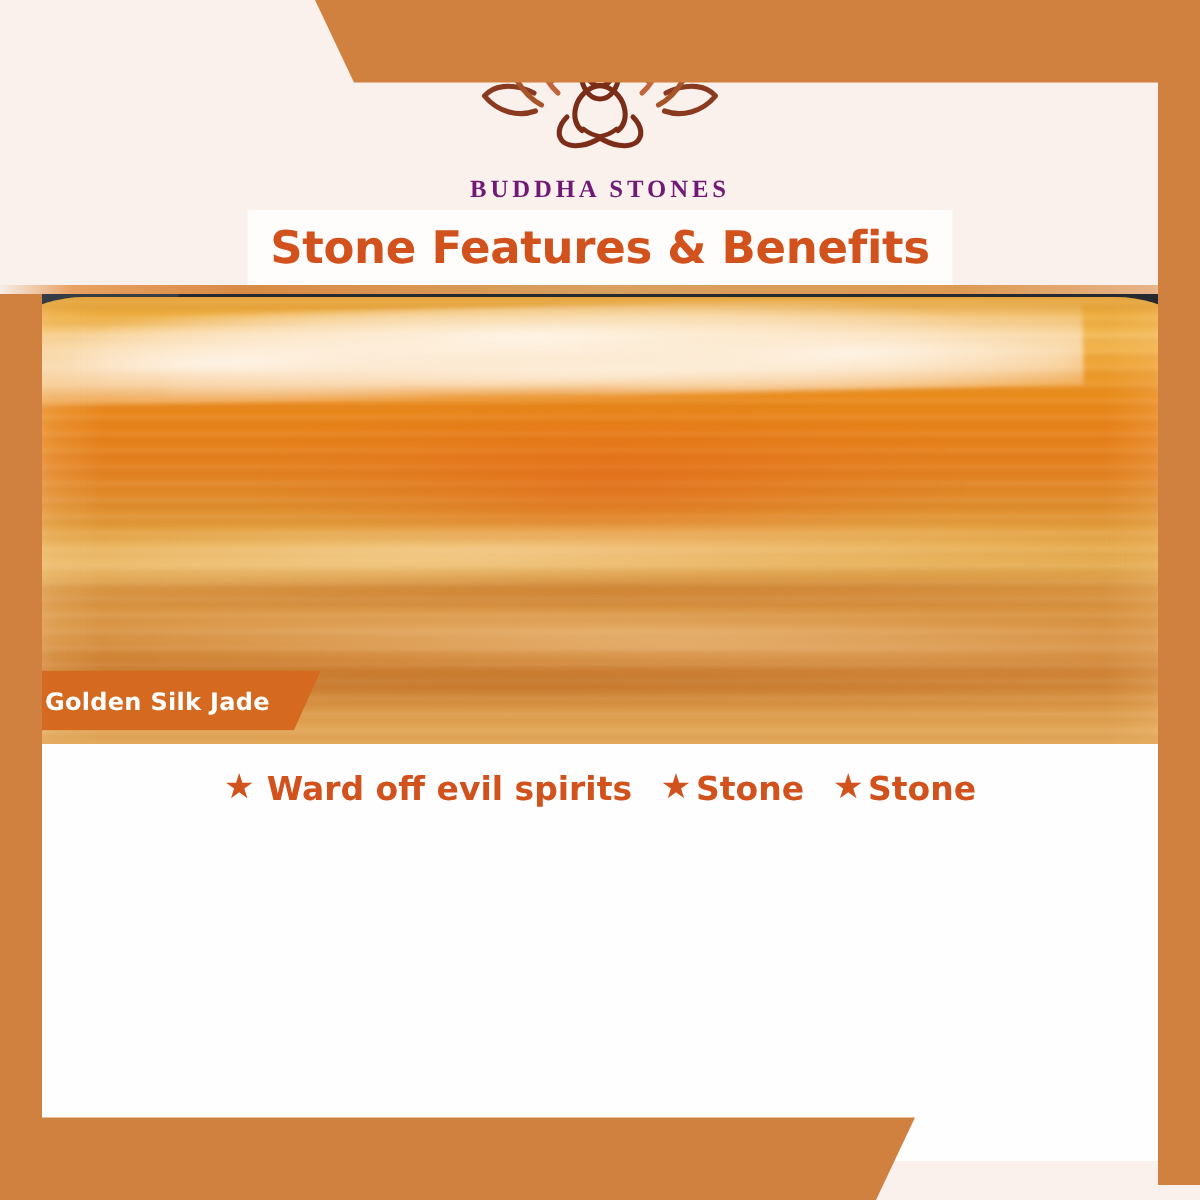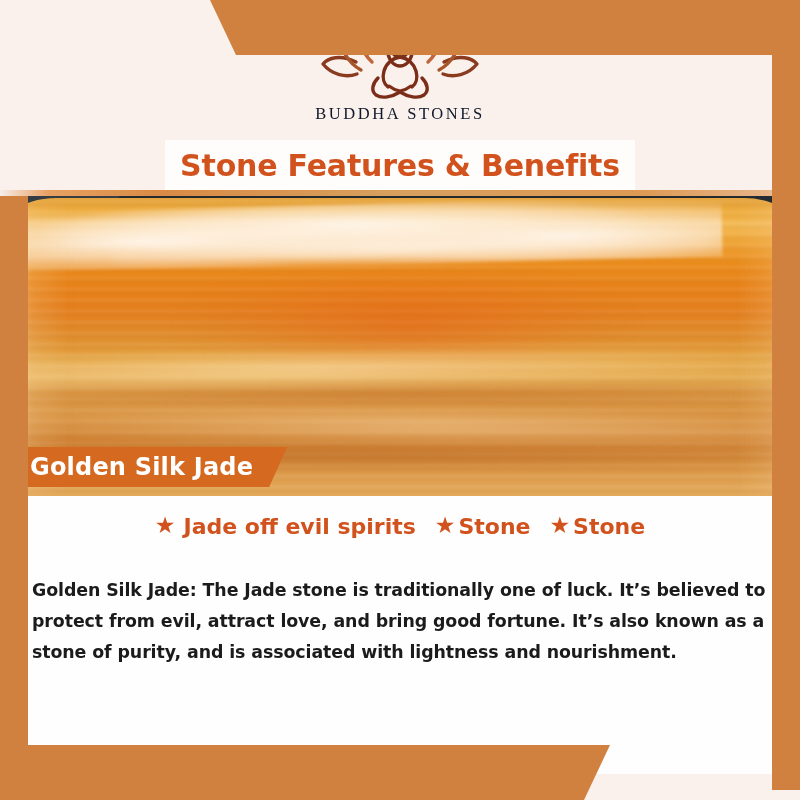--- a/index.html
+++ b/index.html
@@ -56,26 +56,26 @@
     justify-content: flex-start;
   }
 
   .logo-mark {
     width: 168px;
     height: 82px;
     display: block;
   }
 
   .logo-word {
-    margin-top: 4px;
+    margin-top: 16px;
     font-family: "Liberation Serif", serif;
     font-size: 16.5px;
     letter-spacing: 2.6px;
-    color: #0f172a;
-    font-weight: 400;
+    color: #701a75;
+    font-weight: 700;
   }
 
   
   .title-box {
     position: absolute;
     left: 165px;
     top: 140px;
     width: 470px;
     height: 50px;
     background: #fffdfc;
@@ -306,21 +306,21 @@
     height: 40px;
     background: #d4691f;
     padding: 0 34px 0 30px;
     display: flex;
     align-items: center;
     clip-path: polygon(0 0, 100% 0, calc(100% - 18px) 100%, 0 100%);
   }
 
   .name-tag-text {
     font-family: "DejaVu Sans", sans-serif;
-    font-size: 24px;
+    font-size: 16px;
     font-weight: bold;
     color: #ffffff;
     letter-spacing: 0.2px;
     white-space: nowrap;
   }
 
   
   .body-area {
     position: absolute;
     left: 0;
@@ -455,33 +455,32 @@
   <div class="title-box">
     <span class="title-text">Stone Features &amp; Benefits</span>
   </div>
   <div class="title-underline"></div>
 
   <div class="body-area">
 
     <div class="benefits">
       <div class="benefit first">
         <span class="star">★</span>
-        <span>Jade off evil spirits</span>
+        <span>Ward off evil spirits</span>
       </div>
       <div class="benefit">
         <span class="star">★</span>
         <span>Stone</span>
       </div>
       <div class="benefit">
         <span class="star">★</span>
         <span>Stone</span>
       </div>
     </div>
 
-    <p class="desc">Golden Silk Jade: The Jade stone is traditionally one of luck. It’s believed to protect from evil, attract love, and bring good fortune. It’s also known as a stone of purity, and is associated with lightness and nourishment.</p>
   </div>
 
   <div class="bottom-strip"></div>
 
   <svg class="corner-top-right" viewBox="0 0 800 800" aria-hidden="true">
 
     <path d="M210 0 L800 0 L800 790 L772 790 L772 55 L236 55 Z" fill="#d0803f"></path>
 
     <path d="M0 196 L28 196 L28 745 L610 745 L584 800 L0 800 Z" fill="#d0803f"></path>
   </svg>

